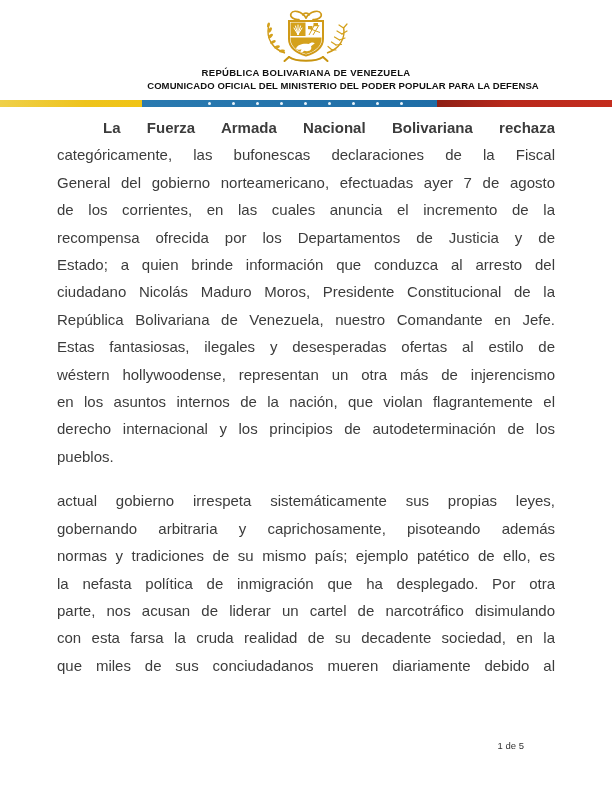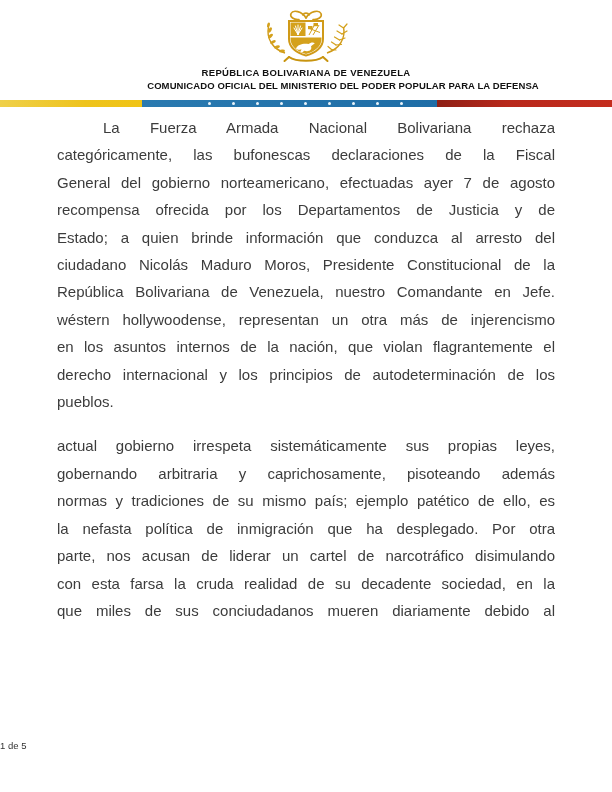--- a/index.html
+++ b/index.html
@@ -40,26 +40,26 @@
     position:absolute;top:114px;left:57px;width:498px;
     color:#3c3c3c;font-size:15px;
   }
   .para{margin:0 0 17px 0;}
   .line{
     line-height:27.4px;
     text-align:justify;
     text-align-last:justify;
     overflow:hidden;white-space:normal;
   }
-  .line.first{text-indent:46px;}
+  .line.first{text-indent:46px;font-weight:bold;}
   .line.last{text-align-last:left;}
   
   .footer{
     position:absolute;top:740px;left:0;width:524px;
-    text-align:left;font-size:9.5px;color:#333;
+    text-align:right;font-size:9.5px;color:#333;
   }
 </style>
 </head>
 <body>
 
 <div class="page">
 
   <div class="emblem">
     <svg width="96" height="58" viewBox="0 0 96 58" aria-hidden="true">
 
@@ -150,24 +150,26 @@
       </div>
     </div>
     <div class="stripe-red"></div>
   </div>
 
   <div class="bodytext">
     <div class="para">
       <div class="line first">La Fuerza Armada Nacional Bolivariana rechaza</div>
       <div class="line">categóricamente, las bufonescas declaraciones de la Fiscal</div>
       <div class="line">General del gobierno norteamericano, efectuadas ayer 7 de agosto</div>
+      <div class="line">de los corrientes, en las cuales anuncia el incremento de la</div>
       <div class="line">recompensa ofrecida por los Departamentos de Justicia y de</div>
       <div class="line">Estado; a quien brinde información que conduzca al arresto del</div>
       <div class="line">ciudadano Nicolás Maduro Moros, Presidente Constitucional de la</div>
       <div class="line">República Bolivariana de Venezuela, nuestro Comandante en Jefe.</div>
+      <div class="line">Estas fantasiosas, ilegales y desesperadas ofertas al estilo de</div>
       <div class="line">wéstern hollywoodense, representan un otra más de injerencismo</div>
       <div class="line">en los asuntos internos de la nación, que violan flagrantemente el</div>
       <div class="line">derecho internacional y los principios de autodeterminación de los</div>
       <div class="line last">pueblos.</div>
     </div>
     <div class="para">
       <div class="line">actual gobierno irrespeta sistemáticamente sus propias leyes,</div>
       <div class="line">gobernando arbitraria y caprichosamente, pisoteando además</div>
       <div class="line">normas y tradiciones de su mismo país; ejemplo patético de ello, es</div>
       <div class="line">la nefasta política de inmigración que ha desplegado. Por otra</div>

